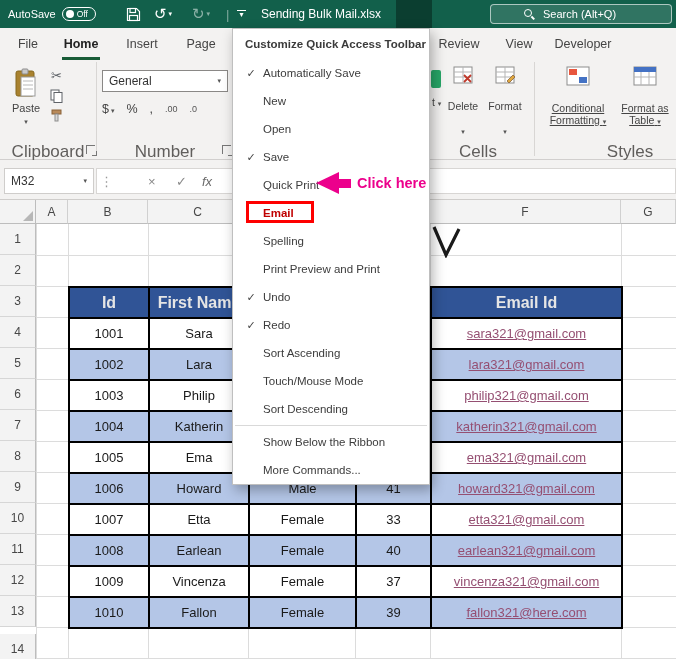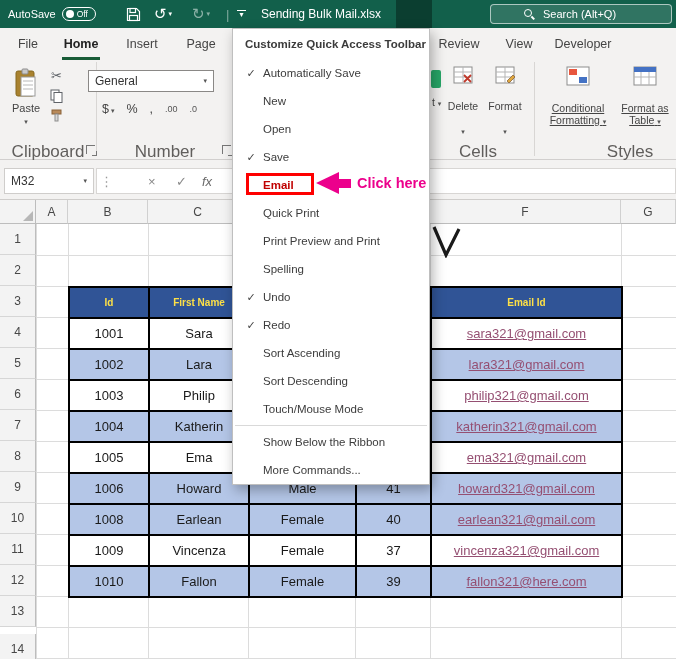--- a/index.html
+++ b/index.html
@@ -37,21 +37,21 @@
   
   #ribbon{position:absolute;left:0;top:60px;width:676px;height:100px;background:#f3f2f1;border-bottom:1px solid #d1cfce;box-sizing:border-box;}
   .grp-sep{position:absolute;top:2px;width:1px;height:94px;background:#d8d6d4;}
   .rlabel{font-size:11px;color:#444;}
   .caret{font-size:7px;color:#555;}
   .grp-label{position:absolute;top:82px;text-align:center;font-size:17px;color:#605e5c;}
   .launcher{position:absolute;top:85px;width:8px;height:8px;border-left:1px solid #777;border-top:1px solid #777;}
   .launcher::after{content:"";position:absolute;right:-2px;bottom:-2px;width:4px;height:4px;border-right:1.5px solid #777;border-bottom:1.5px solid #777;}
   .paste-btn{position:absolute;left:6px;top:4px;width:40px;height:74px;display:flex;flex-direction:column;align-items:center;justify-content:flex-start;gap:4px;padding-top:4px;box-sizing:border-box;}
   .small-tools{position:absolute;left:50px;top:8px;display:flex;flex-direction:column;gap:6px;align-items:center;color:#5f6368;font-size:13px;}
-  .combo{position:absolute;left:88px;top:10px;width:126px;height:22px;background:#fff;border:1px solid #8a8886;box-sizing:border-box;display:flex;align-items:center;font-size:12px;color:#333;padding:0 6px;justify-content:space-between;}
+  .combo{position:absolute;left:102px;top:10px;width:126px;height:22px;background:#fff;border:1px solid #8a8886;box-sizing:border-box;display:flex;align-items:center;font-size:12px;color:#333;padding:0 6px;justify-content:space-between;}
   .numbtns{position:absolute;left:102px;top:42px;display:flex;align-items:center;gap:12px;font-size:12.5px;color:#444;}
   .numbtns .small{font-size:9px;color:#555;}
   .rib-btn{position:absolute;display:flex;flex-direction:column;align-items:center;gap:16px;top:6px;}
   .rib-btn .rlabel{font-size:10.5px;}
   .two-line{font-size:10.5px;color:#444;text-align:center;line-height:12px;text-decoration:underline;}
   .insert-sliver{position:absolute;left:431px;top:10px;width:10px;height:18px;background:#27a567;border-radius:2px;}
   .insert-frag{position:absolute;left:432px;top:36px;font-size:10.5px;color:#444;}
 
   
   #formularow{position:absolute;left:0;top:160px;width:676px;height:40px;background:#f3f2f1;border-bottom:1px solid #cfcdcb;box-sizing:border-box;}
@@ -66,21 +66,21 @@
   .colhead{position:absolute;top:0;height:24px;background:#f3f3f3;border-right:1px solid #d0d0d0;border-bottom:1px solid #bdbdbd;box-sizing:border-box;display:flex;align-items:center;justify-content:center;font-size:12px;color:#474747;}
   .rowhead{position:absolute;left:0;width:36px;height:31px;background:#f3f3f3;border-right:1px solid #bdbdbd;border-bottom:1px solid #d6d6d6;box-sizing:border-box;display:flex;align-items:center;justify-content:center;font-size:12px;color:#474747;}
   .vline{position:absolute;top:24px;width:1px;height:434px;background:#dcdcdc;}
   .hline{position:absolute;left:36px;right:0;height:1px;background:#dcdcdc;}
   #vfrag{position:absolute;left:431px;top:24px;z-index:15;}
 
   
   #tablewrap{position:absolute;left:68px;top:86px;z-index:20;}
   #data-table{border-collapse:collapse;table-layout:fixed;}
   #data-table th,#data-table td{border:2px solid #000;height:29px;padding:0 2px;text-align:center;font-size:13px;color:#1a1a1a;overflow:hidden;white-space:nowrap;background:#fff;}
-  #data-table th{background:#305496;color:#fde047;font-weight:700;font-size:10px;}
+  #data-table th{background:#305496;color:#e5e5e5;font-weight:700;font-size:16px;}
   #data-table tr.band td{background:#B4C6E7;}
   .email{color:#954F72;text-decoration:underline;cursor:pointer;}
 
   
   #qatmenu{position:absolute;left:232px;top:28px;width:198px;height:457px;background:#fff;border:1px solid #bfbfbf;box-shadow:3px 5px 12px rgba(0,0,0,.3);z-index:50;box-sizing:border-box;}
   .menu-title{height:30px;display:flex;align-items:center;padding-left:12px;font-size:11.5px;font-weight:700;color:#3b3b3b;}
   .menu-item{position:relative;height:28px;display:flex;align-items:center;font-size:11.5px;color:#3c3c3c;cursor:default;}
   .mcheck{width:24px;padding-left:6px;box-sizing:content-box;text-align:center;font-size:11px;color:#444;flex:0 0 24px;}
   .mlabel{flex:1;}
   .mlabel.mhl{color:#c00000;font-weight:700;}
@@ -352,20 +352,27 @@
               <td></td>
               <td><span class="email">ema321@gmail.com</span></td>
             </tr>
             <tr class="band">
               <td>1006</td>
               <td>Howard</td>
               <td>Male</td>
               <td>41</td>
               <td><span class="email">howard321@gmail.com</span></td>
             </tr>
+            <tr>
+              <td>1007</td>
+              <td>Etta</td>
+              <td>Female</td>
+              <td>33</td>
+              <td><span class="email">etta321@gmail.com</span></td>
+            </tr>
             <tr class="band">
               <td>1008</td>
               <td>Earlean</td>
               <td>Female</td>
               <td>40</td>
               <td><span class="email">earlean321@gmail.com</span></td>
             </tr>
             <tr>
               <td>1009</td>
               <td>Vincenza</td>
@@ -400,54 +407,54 @@
         <div class="menu-item">
           <span class="mcheck"></span>
           <span class="mlabel">Open</span>
         </div>
         <div class="menu-item">
           <span class="mcheck">✓</span>
           <span class="mlabel">Save</span>
         </div>
         <div class="menu-item">
           <span class="mcheck"></span>
+          <span class="mlabel">Quick Print</span>
+        </div>
+        <div class="menu-item">
+          <span class="mcheck"></span>
           <span class="mlabel mhl">Email</span>
           <span class="redbox"></span>
         </div>
         <div class="menu-item">
           <span class="mcheck"></span>
-          <span class="mlabel">Quick Print</span>
+          <span class="mlabel">Spelling</span>
         </div>
         <div class="menu-item">
           <span class="mcheck"></span>
           <span class="mlabel">Print Preview and Print</span>
-        </div>
-        <div class="menu-item">
-          <span class="mcheck"></span>
-          <span class="mlabel">Spelling</span>
         </div>
         <div class="menu-item">
           <span class="mcheck">✓</span>
           <span class="mlabel">Undo</span>
         </div>
         <div class="menu-item">
           <span class="mcheck">✓</span>
           <span class="mlabel">Redo</span>
         </div>
         <div class="menu-item">
           <span class="mcheck"></span>
           <span class="mlabel">Sort Ascending</span>
         </div>
         <div class="menu-item">
           <span class="mcheck"></span>
+          <span class="mlabel">Touch/Mouse Mode</span>
+        </div>
+        <div class="menu-item">
+          <span class="mcheck"></span>
           <span class="mlabel">Sort Descending</span>
-        </div>
-        <div class="menu-item">
-          <span class="mcheck"></span>
-          <span class="mlabel">Touch/Mouse Mode</span>
         </div>
       </div>
     <div class="menu-sep"></div>
     <div id="menu-footer">
         <div class="menu-item">
           <span class="mcheck"></span>
           <span class="mlabel">Show Below the Ribbon</span>
         </div>
         <div class="menu-item">
           <span class="mcheck"></span>

